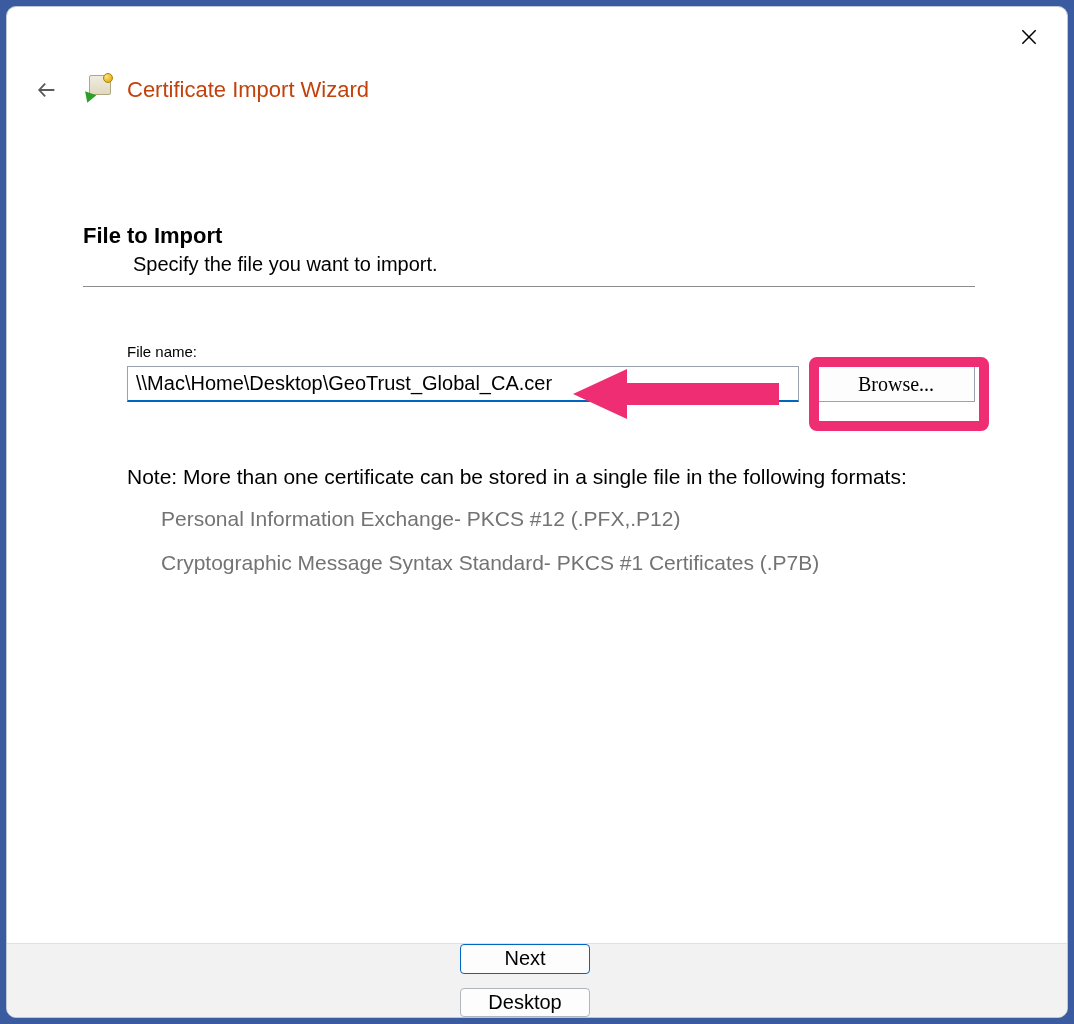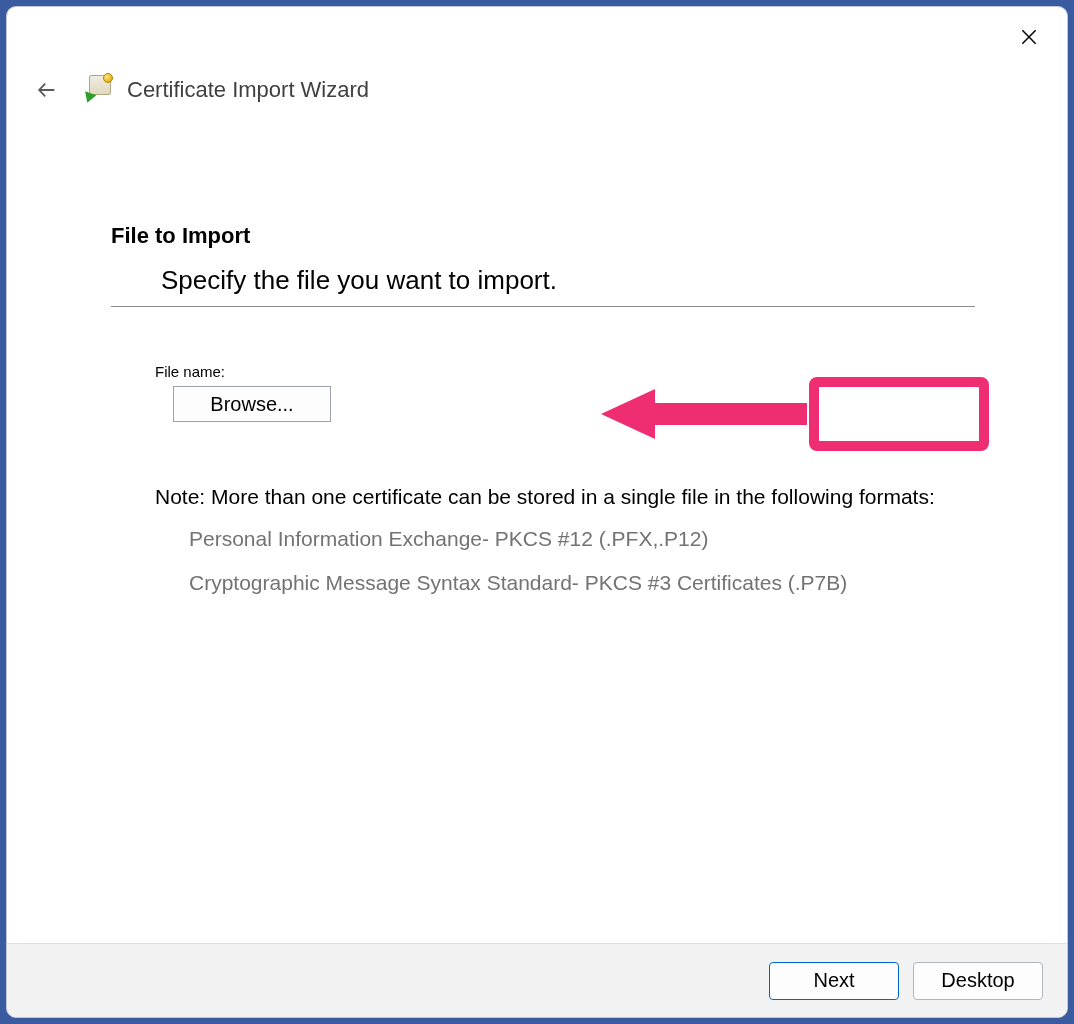--- a/index.html
+++ b/index.html
@@ -78,37 +78,37 @@
     position: absolute;
     left: 2px; bottom: 2px;
     width: 0; height: 0;
     border-left: 6px solid transparent;
     border-right: 6px solid transparent;
     border-top: 10px solid #2aa02a;
     transform: rotate(20deg);
   }
   .wizard-title {
     font-size: 22px;
-    color: #404040;
+    color: #c2410c;
   }
   .content {
     flex: 1;
-    padding: 0 92px 0 104px;
+    padding: 0 92px 0 76px;
   }
   .section-heading {
     margin-top: 118px;
     font-weight: bold;
     font-size: 22px;
     color: #000;
   }
   .section-sub {
-    font-size: 26px;
+    font-size: 20px;
     color: #000;
     padding-left: 50px;
-    margin-top: 16px;
+    margin-top: 4px;
   }
   .divider {
     border: none;
     border-top: 1px solid #8d8d8d;
     margin: 10px 0 0 0;
   }
   .file-row-wrap {
     padding-left: 44px;
     margin-top: 56px;
     position: relative;
@@ -134,21 +134,21 @@
     outline: none;
     background: #ffffff;
   }
   .browse-btn {
     width: 158px;
     height: 36px;
     margin-left: 18px;
     background: #fdfdfd;
     border: 1px solid #9aa3ad;
     font-size: 20px;
-    font-family: Liberation Sans, sans-serif;
+    font-family: Liberation Serif, serif;
     cursor: pointer;
   }
   .highlight-box {
     position: absolute;
     border: 10px solid #ef2d72;
     border-radius: 8px;
     width: 180px;
     height: 74px;
     pointer-events: none;
   }
@@ -173,20 +173,21 @@
   }
   .footer {
     height: 74px;
     background: #f2f2f2;
     border-top: 1px solid #e0e0e0;
     display: flex;
     align-items: center;
     justify-content: flex-end;
     padding-right: 24px;
     gap: 14px;
+    flex-direction: column;
   }
   .footer button {
     width: 130px;
     height: 38px;
     font-size: 20px;
     font-family: inherit;
     background: #fdfdfd;
     border: 1px solid #aeb6bf;
     border-radius: 4px;
     cursor: pointer;
@@ -224,35 +225,36 @@
 
   <div class="content">
 
     <div class="section-heading">File to Import</div>
     <div class="section-sub">Specify the file you want to import.</div>
     <hr class="divider">
 
     <div class="file-row-wrap">
       <div class="file-label">File name:</div>
       <div class="file-row">
+        <input class="file-input" type="text" value="\\Mac\Home\Desktop\GeoTrust_Global_CA.cer" style="">
         <button class="browse-btn">Browse...</button>
       </div>
 
       <div class="highlight-box" style="right:-14px; top:14px;"></div>
 
       <svg class="highlight-arrow" style="left:490px; top:22px; width:206px; height:58px;" viewBox="0 0 206 58">
         <polygon points="0,29 54,4 54,18 206,18 206,40 54,40 54,54" fill="#ef2d72"></polygon>
       </svg>
     </div>
 
     <div class="note-block">
       <div class="note-line">Note:  More than one certificate can be stored in a single file in the following formats:</div>
       <div class="format-list">
         <div class="format-item">Personal Information Exchange- PKCS #12 (.PFX,.P12)</div>
-        <div class="format-item">Cryptographic Message Syntax Standard- PKCS #3 Certificates (.P7B)</div>
+        <div class="format-item">Cryptographic Message Syntax Standard- PKCS #1 Certificates (.P7B)</div>
       </div>
     </div>
 
   </div>
 
   <div class="footer">
     <button class="primary">Next</button>
     <button>Desktop</button>
   </div>
 

